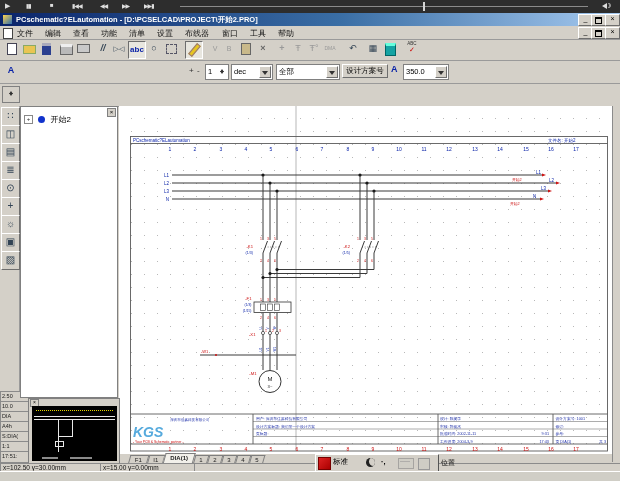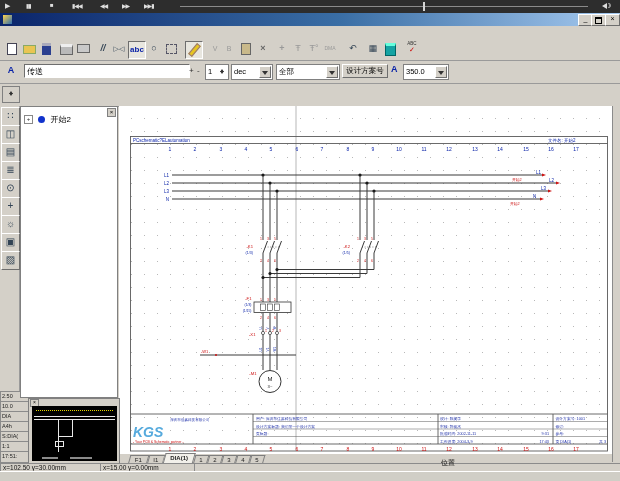--- a/index.html
+++ b/index.html
@@ -83,25 +83,42 @@
     <span class="mi" style="left:122px;font-size:6px">▶▶</span>
     <span class="mi" style="left:144px;font-size:6px">▶▶▮</span>
     <div class="abs" style="left:180px;top:6px;width:408px;border-top:1px solid #8a8a8a"></div>
     <div class="abs" style="left:423px;top:2px;width:2px;height:9px;background:#d5d5d5"></div>
     <div class="abs" style="left:599px;top:3px;width:0;height:0;border:3px solid transparent;border-right:5px solid #ddd"></div>
     <span class="mi" style="left:608px;font-size:6px">))</span>
   </div>
 
   <div class="abs" id="titlebar">
     <div class="abs" style="left:3px;top:2px;width:9px;height:9px;background:linear-gradient(135deg,#ffd34d,#2b6cb0)"></div>
+    <span class="t">PCschematic?ELautomation - [D:\PCSELCAD\PROJECT\开始2.PRO]</span>
     <span class="winbtn raised" style="left:578px;top:1px">_</span>
     <span class="winbtn raised" style="left:591px;top:1px"><span class="mini-restore"></span></span>
     <span class="winbtn raised" style="left:605px;top:1px">×</span>
   </div>
 
+  <div class="abs" id="menubar">
+    <div class="abs" style="left:3px;top:2px;width:8px;height:9px;background:#fff;border:1px solid #444"></div>
+    <span class="menu-item" style="left:17px">文件</span>
+    <span class="menu-item" style="left:45px">编辑</span>
+    <span class="menu-item" style="left:73px">查看</span>
+    <span class="menu-item" style="left:101px">功能</span>
+    <span class="menu-item" style="left:129px">清单</span>
+    <span class="menu-item" style="left:157px">设置</span>
+    <span class="menu-item" style="left:185px">布线器</span>
+    <span class="menu-item" style="left:222px">窗口</span>
+    <span class="menu-item" style="left:250px">工具</span>
+    <span class="menu-item" style="left:278px">帮助</span>
+    <span class="winbtn raised" style="left:578px;top:1px">_</span>
+    <span class="winbtn raised" style="left:591px;top:1px"><span class="mini-restore"></span></span>
+    <span class="winbtn raised" style="left:605px;top:1px">×</span>
+  </div>
 
   <div class="abs" style="left:0;top:39px;width:620px;height:21px;border-bottom:1px solid #9a9a9a">
     <span class="tbtn" style="left:4px;top:2px"><span style="display:inline-block;width:8px;height:10px;background:#fff;border:1px solid #445;margin-top:2px"></span></span>
     <span class="tbtn" style="left:21px;top:2px"><span style="display:inline-block;width:11px;height:7px;background:#e9c552;border:1px solid #8a6;margin-top:4px"></span></span>
     <span class="tbtn" style="left:38px;top:2px"><span style="display:inline-block;width:9px;height:9px;background:#2b3f8f;border-top:3px solid #aab;margin-top:2px"></span></span>
     <span class="tbtn" style="left:58px;top:2px"><span style="display:inline-block;width:11px;height:7px;background:#b9b9b9;border:1px solid #666;border-top:3px solid #eee;margin-top:3px"></span></span>
     <span class="tbtn" style="left:75px;top:2px"><span style="display:inline-block;width:11px;height:7px;background:#c9c9c9;border:1px solid #666;margin-top:3px"></span></span>
     <span class="tbtn" style="left:95px;top:2px;font-style:italic;font-weight:bold">//</span>
     <span class="tbtn" style="left:111px;top:2px;font-size:7px">▷◁</span>
     <span class="tbtn pressed" style="left:128px;top:2px;color:#0a23a8;font-weight:bold;font-size:8px">abc</span>
@@ -120,21 +137,20 @@
     <span class="tbtn" style="left:365px;top:2px">▦</span>
     <span class="tbtn" style="left:382px;top:2px"><span style="display:inline-block;width:9px;height:9px;background:#14a3a3;border:1px solid #066;border-top:3px solid #6fd;margin-top:2px"></span></span>
     <span class="tbtn" style="left:404px;top:1px;line-height:8px">
         <span style="display:block;font-size:4.5px;color:#333">ABC</span>
         <span style="display:block;font-size:7px;color:#c00;margin-top:-2px">✓</span>
       </span>
   </div>
 
   <div class="abs" style="left:0;top:60px;width:620px;height:23px;border-bottom:1px solid #9a9a9a">
     <span class="tbtn" style="left:3px;top:3px;color:#0a23a8;font-weight:bold">A</span>
-    <input class="abs sunken" style="left: 24px; top: 4px; width: 160px; height: 12px; font-size: 8px; padding: 0px 2px; border-style: solid;" value="传送">
     <span class="abs" style="left:189px;top:6px;font-size:8px;color:#333">+</span>
     <span class="abs" style="left:197px;top:6px;font-size:8px;color:#333">-</span>
     <span class="combo" style="left:205px;top:4px;width:22px">
         <span class="v">1</span>
         <span class="spin-ud"></span>
       </span>
     <span class="combo" style="left:231px;top:4px;width:40px">
         <span class="v">dec</span>
         <span class="dd raised"></span>
       </span>
@@ -548,16 +564,24 @@
       </span>
   </div>
 
   <div>
     <span class="scell" style="left:0;width:96px">x=102.50 y=30.00mm</span>
     <span class="scell" style="left:100px;width:90px">x=15.00 y=0.00mm</span>
     <span class="scell" style="left:194px;width:424px"></span>
     <span class="abs" style="left:441px;top:458px;font-size:7px;color:#000">位置</span>
   </div>
 
+  <div class="abs" id="ime">
+    <span class="abs" style="left:2px;top:2px;width:11px;height:11px;background:linear-gradient(135deg,#d22,#a00);border:1px solid #700"></span>
+    <span class="imeseg" style="left:17px">标准</span>
+    <span class="crescent" style="left:50px;top:3px"></span>
+    <span class="imeseg" style="left:65px;font-weight:bold">·,</span>
+    <span class="kbd" style="left:82px;top:3px;opacity:.6"></span>
+    <span class="abs" style="left:102px;top:3px;width:10px;height:10px;border:1px solid #999;background:#cfcdc5"></span>
+  </div>
 
   <div class="abs" style="left:0;top:471px;width:620px;height:10px;background:#d0cec6;border-top:1px solid #fff"></div>
 
 </div>
 
 </body></html>

